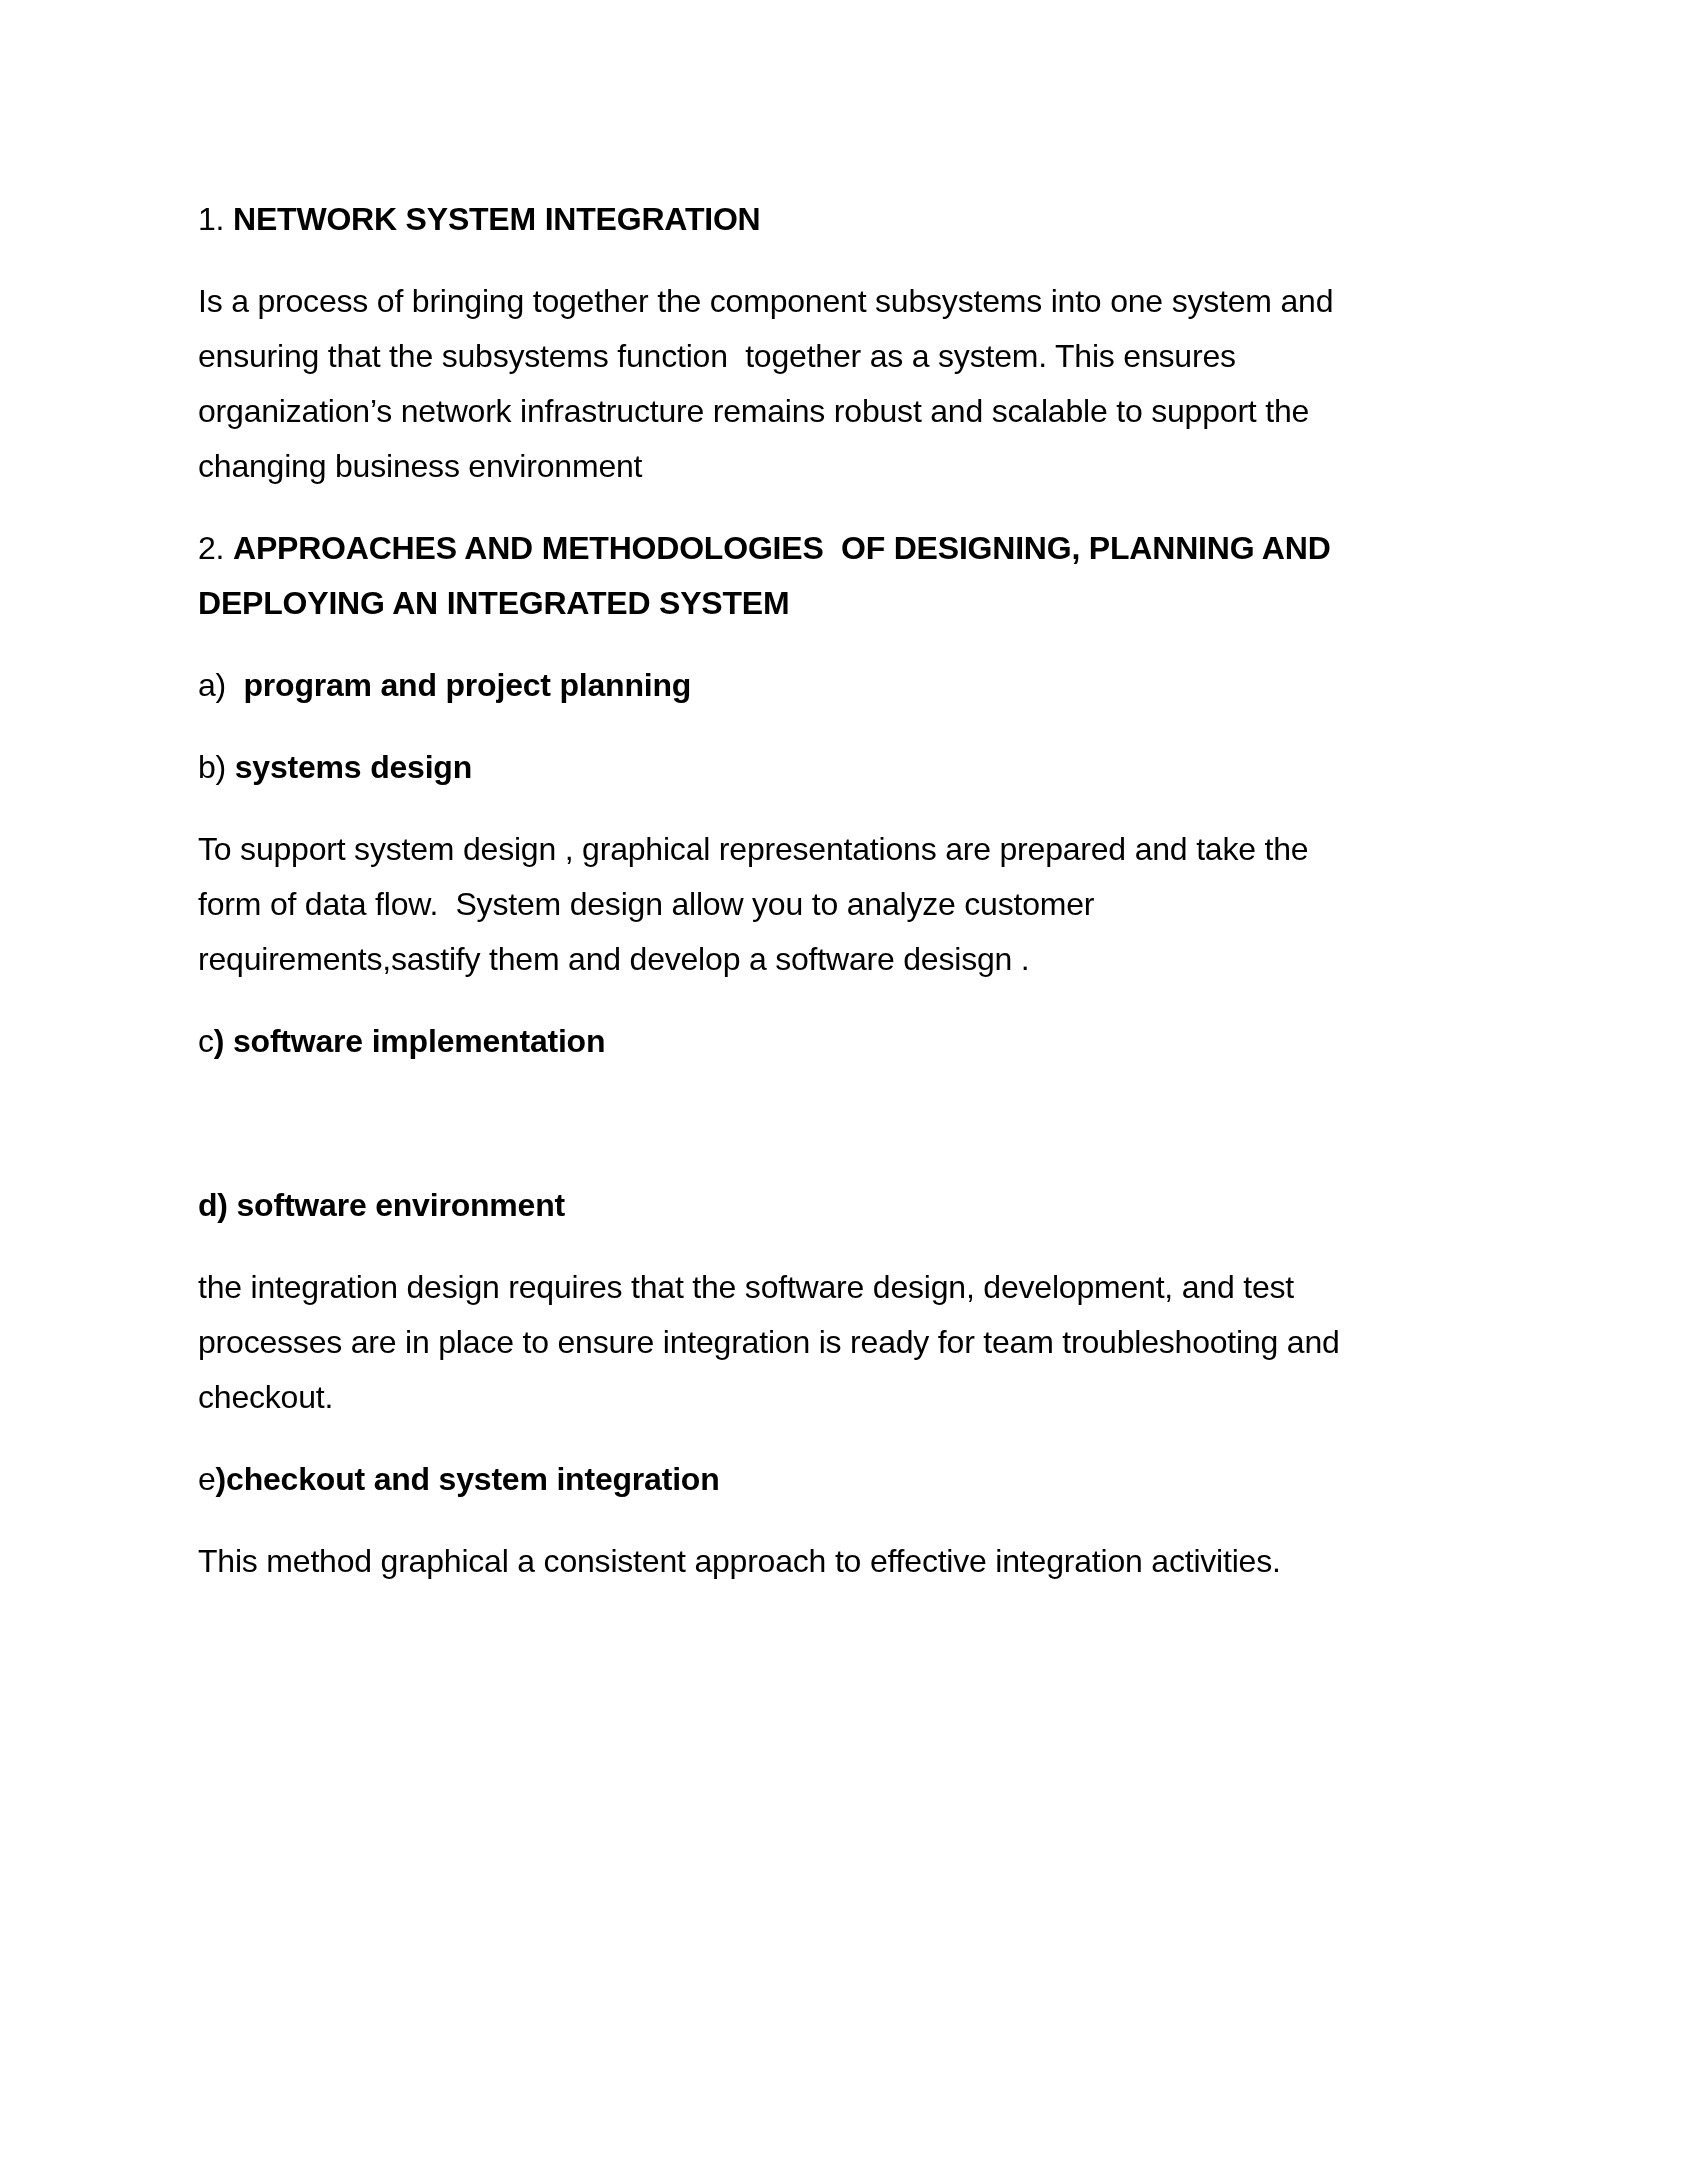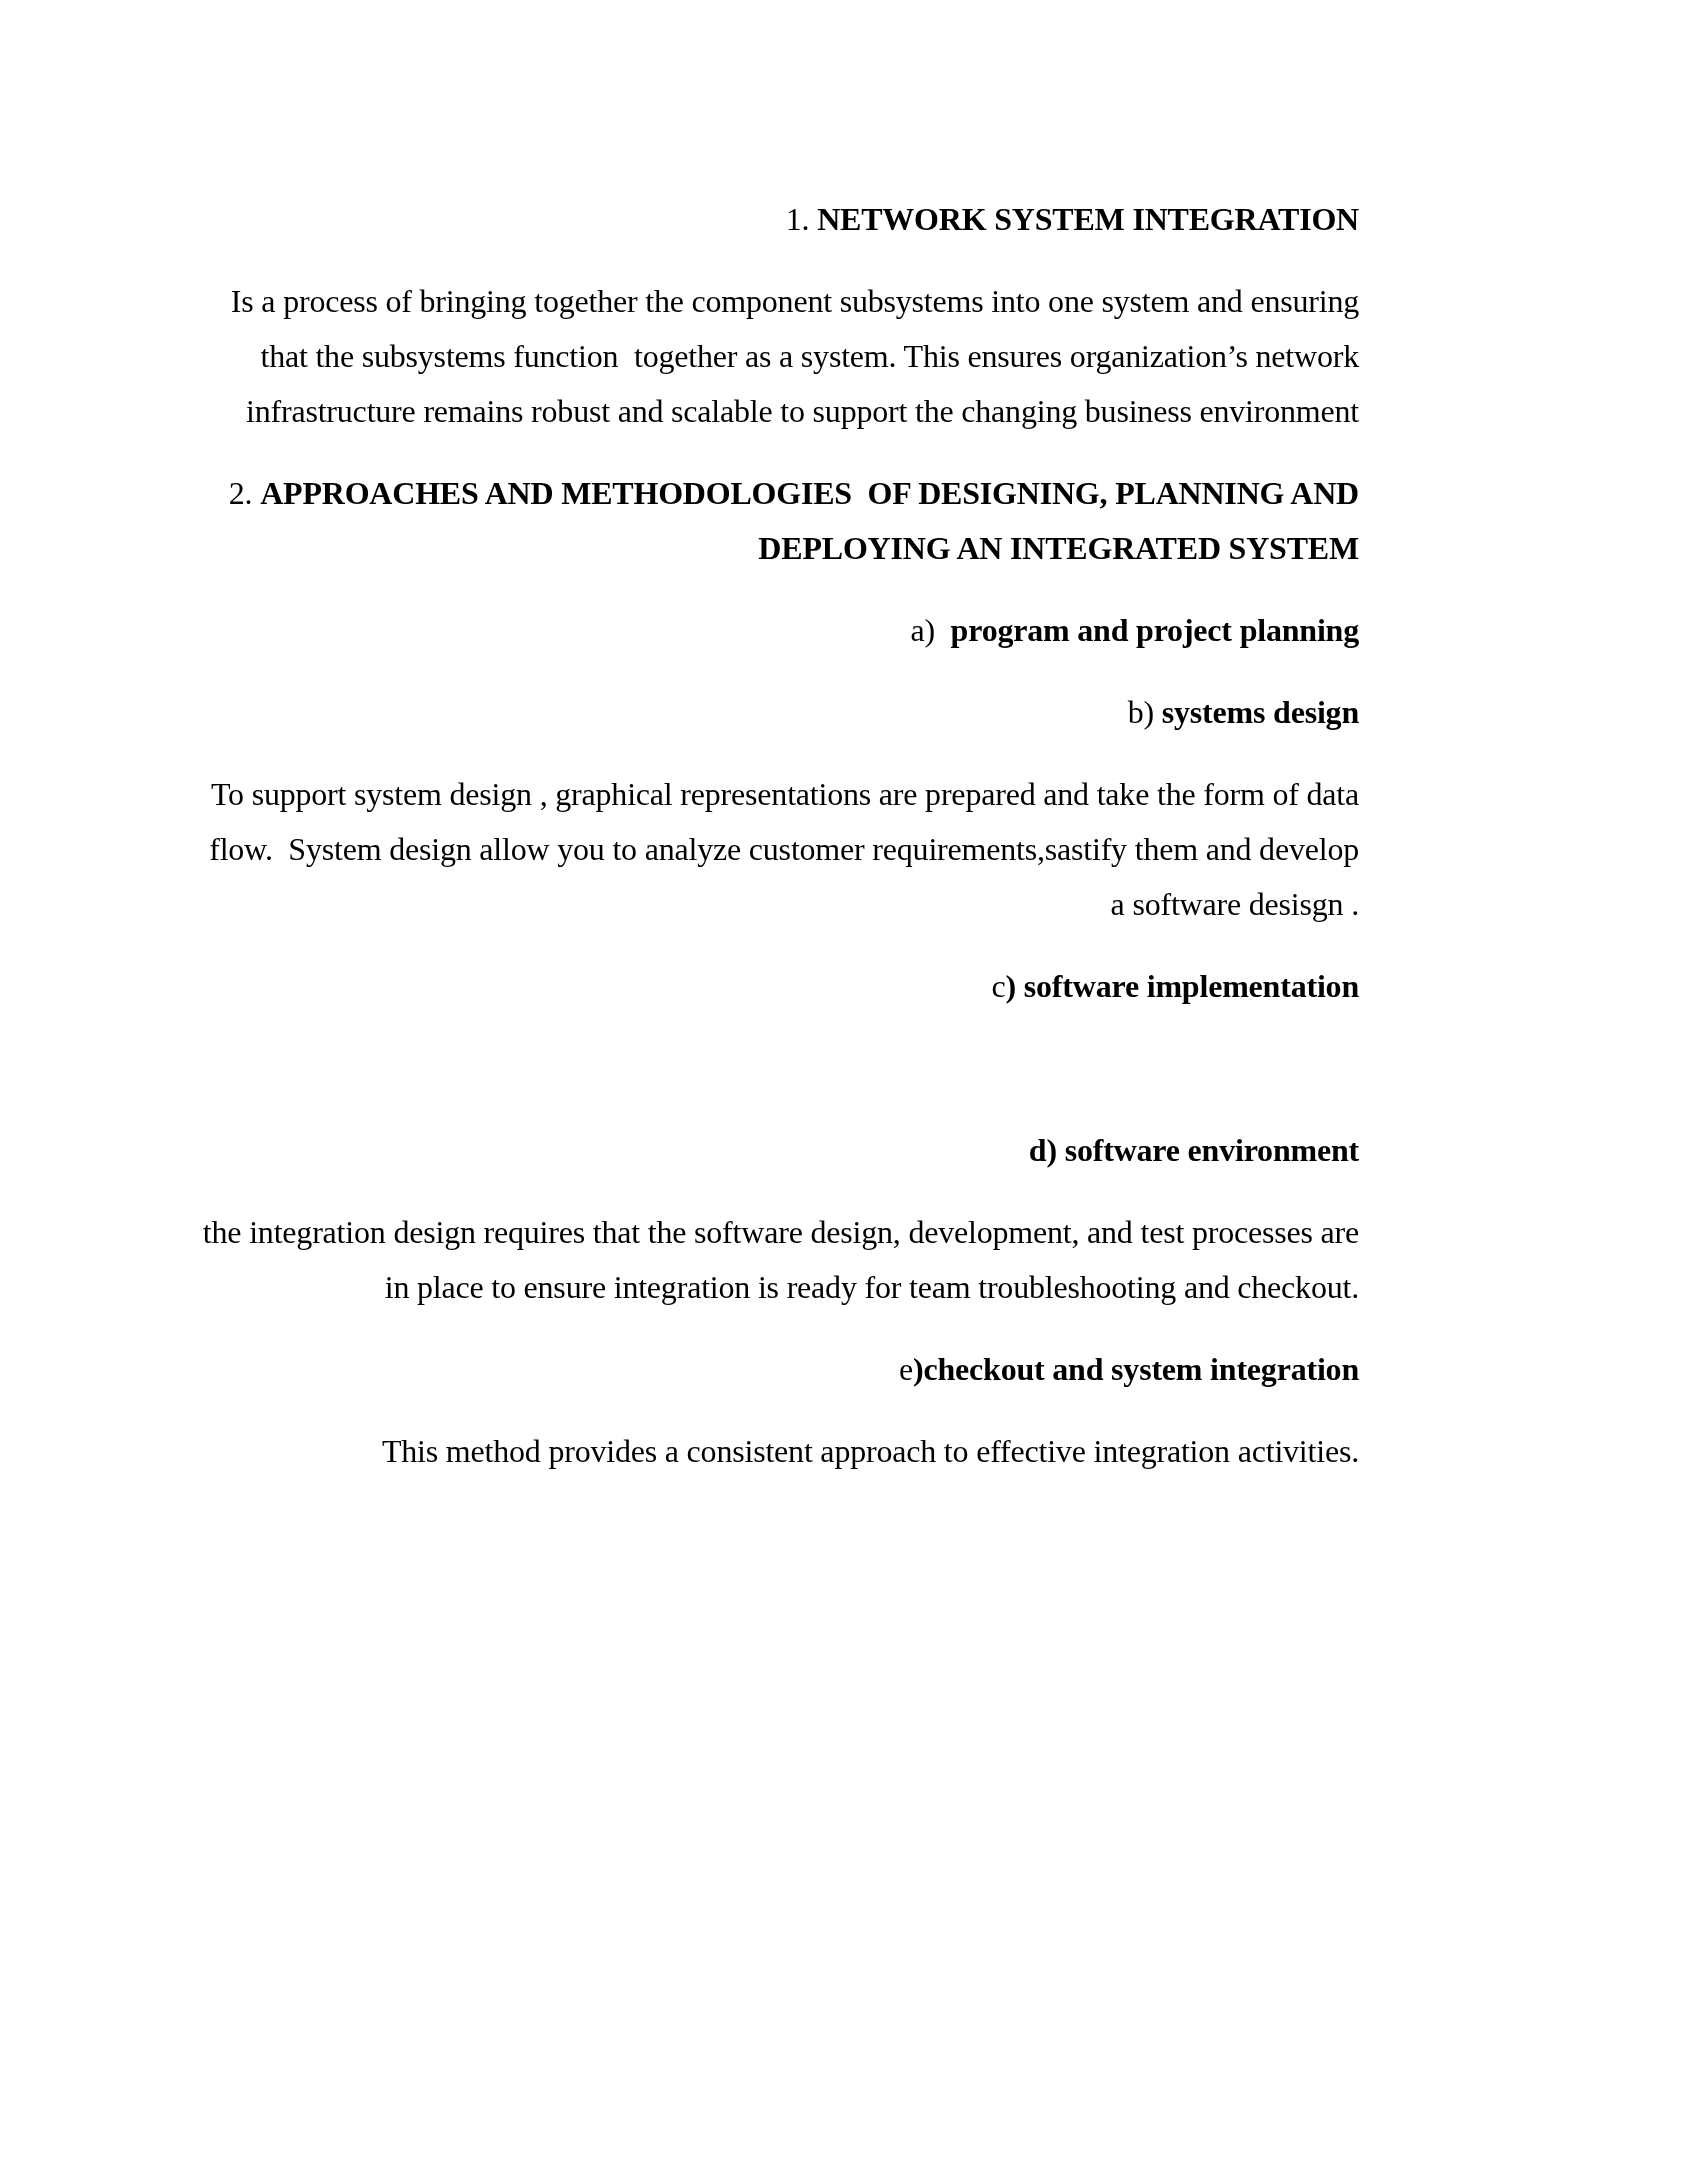--- a/index.html
+++ b/index.html
@@ -6,23 +6,22 @@
     margin: 0;
     padding: 0;
     background: #ffffff;
   }
   .page {
     position: relative;
     width: 1687px;
     height: 1905px;
     background: #ffffff;
     overflow: hidden;
-    font-family: Liberation Serif, serif;
+    font-family: Liberation Sans, sans-serif;
     color: #000000;
-    text-align: right;
   }
   .content {
     position: absolute;
     top: 192px;
     left: 198px;
     width: 1161px;
   }
   .para, .heading {
     font-size: 32px;
     line-height: 55px;
@@ -65,17 +64,17 @@
 
 
     <div class="empty-line"></div>
 
     <p class="heading"><span class="prefix"></span><span class="title">d) software environment</span></p>
 
     <p class="para">the integration design requires that the software design, development, and test processes are in place to ensure integration is ready for team troubleshooting and checkout.</p>
 
     <p class="heading"><span class="prefix">e</span><span class="title">)checkout and system integration</span></p>
 
-    <p class="para">This method provides a consistent approach to effective integration activities.</p>
+    <p class="para">This method graphical a consistent approach to effective integration activities.</p>
 
   </div>
 </div>
 
 
 </body></html>

